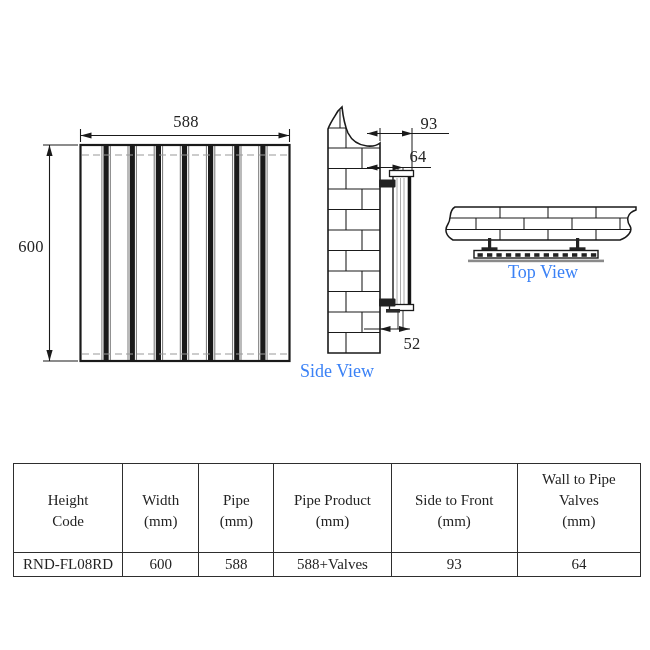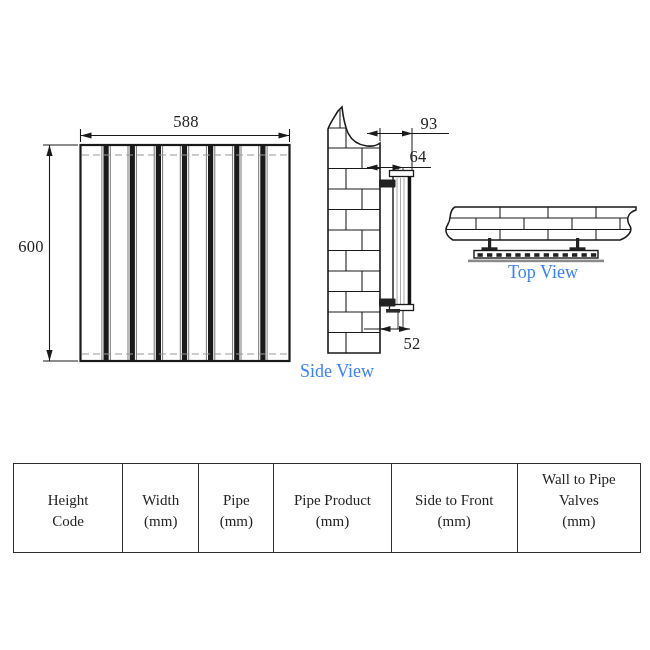--- a/index.html
+++ b/index.html
@@ -240,16 +240,24 @@
       <th>
         <span class="hline">Side to Front</span>
         <span class="hline">(mm)</span>
       </th>
       <th>
         <span class="hline">Wall to Pipe</span>
         <span class="hline">Valves</span>
         <span class="hline">(mm)</span>
       </th>
     </tr>
+    <tr>
+      <td>RND-FL08RD</td>
+      <td>600</td>
+      <td>588</td>
+      <td>588+Valves</td>
+      <td>93</td>
+      <td>64</td>
+    </tr>
   </tbody>
     </table>
 
 </div>
 
 </body></html>

